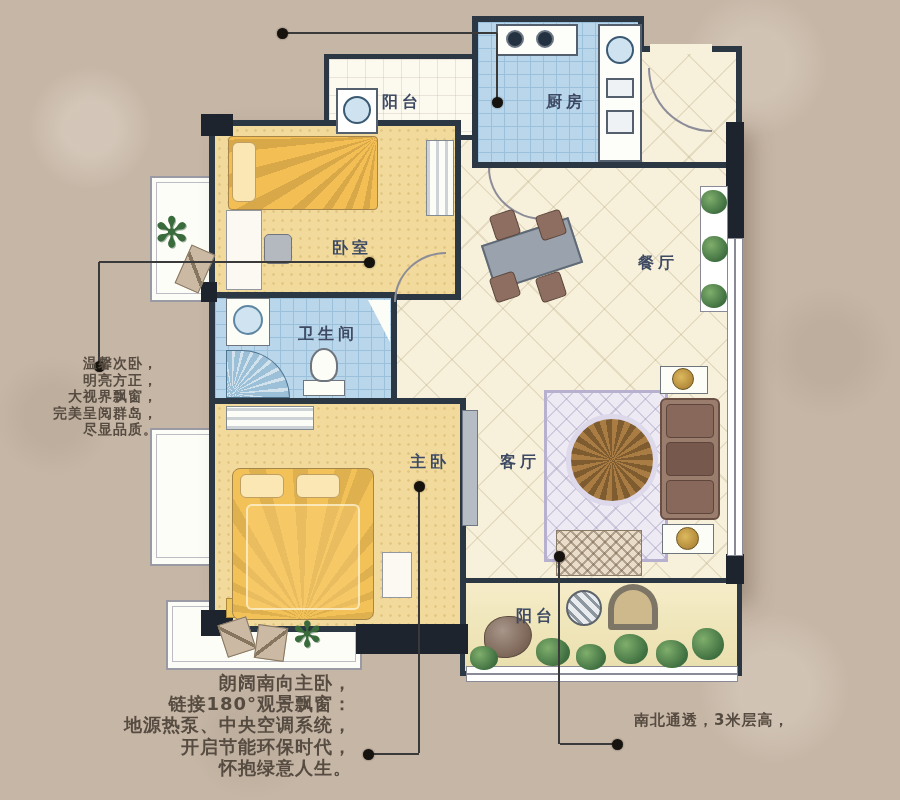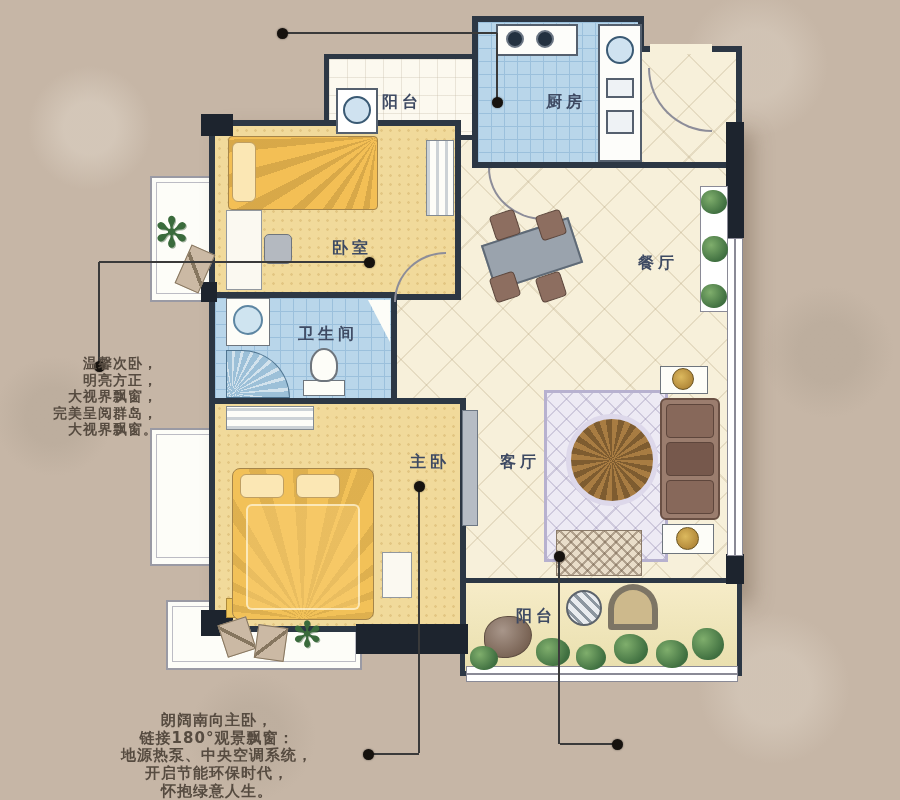--- a/index.html
+++ b/index.html
@@ -213,27 +213,28 @@
   <div class="lead" style="left:560px;top:743px;width:54px;height:2px;"></div>
   <div class="dot" style="left:554px;top:551px;"></div>
   <div class="dot" style="left:612px;top:739px;"></div>
 
 
   <div class="note" style="left:8px;top:355px;width:150px;text-align:right;font-size:14px;">
     <div>温馨次卧，</div>
     <div>明亮方正，</div>
     <div>大视界飘窗，</div>
     <div>完美呈阅群岛，</div>
-    <div>大视界飘窗。</div>
-  </div>
-
-  <div class="note" style="left:82px;top:712px;width:270px;text-align:center;font-size:15px;">
+    <div>尽显品质。</div>
+  </div>
+
+  <div class="note" style="left:82px;top:672px;width:270px;text-align:right;font-size:18px;">
     <div>朗阔南向主卧，</div>
     <div>链接180°观景飘窗：</div>
     <div>地源热泵、中央空调系统，</div>
     <div>开启节能环保时代，</div>
     <div>怀抱绿意人生。</div>
   </div>
 
   <div class="note" style="left:634px;top:712px;width:250px;text-align:left;font-size:15px;">
+    <div>南北通透，3米层高，</div>
   </div>
 
 </div>
 
 </body></html>

